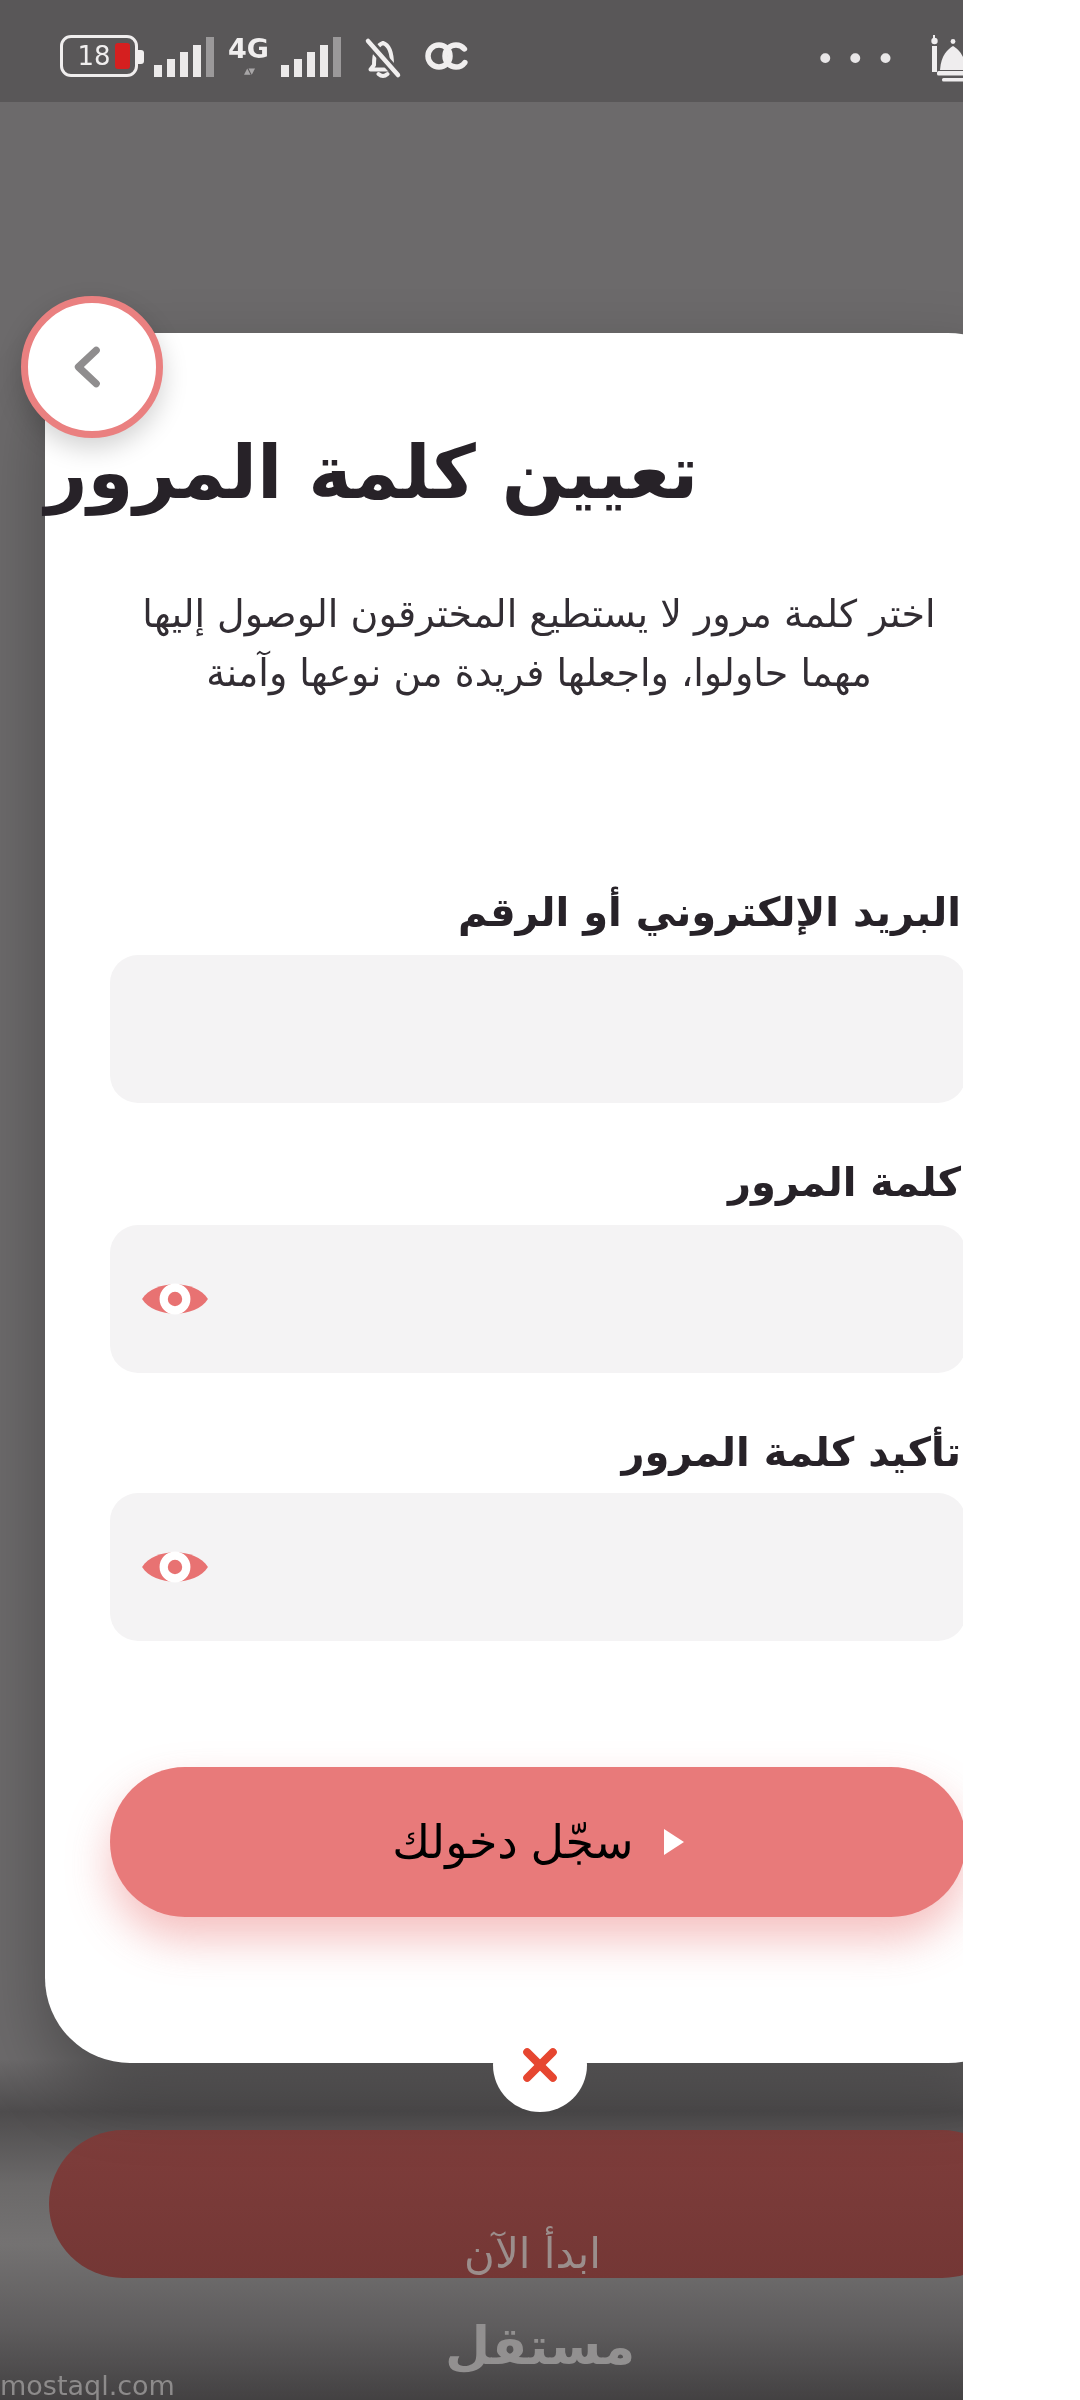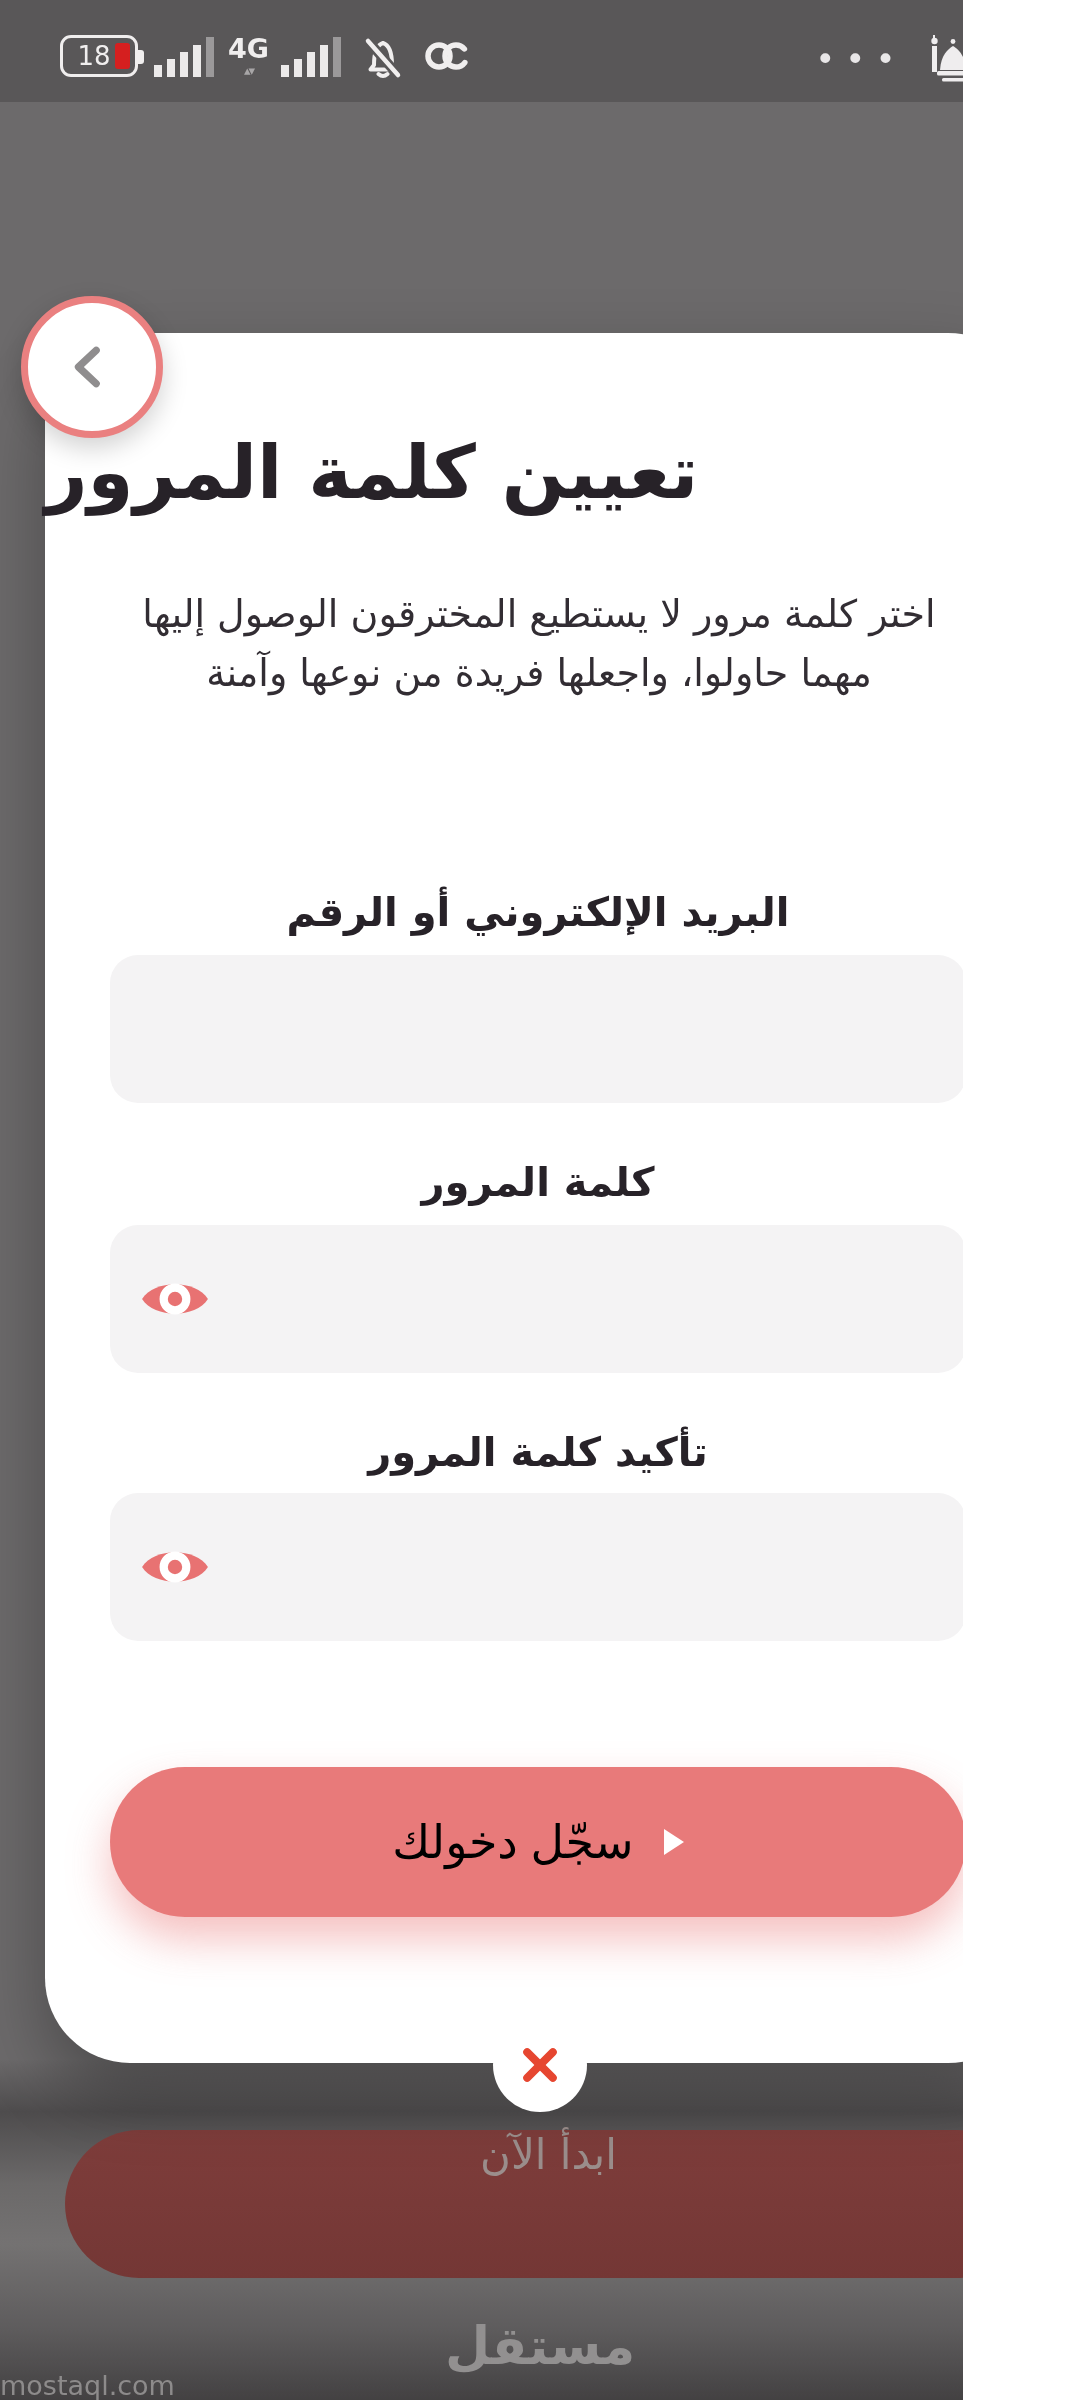--- a/index.html
+++ b/index.html
@@ -31,23 +31,23 @@
   .bars { display:block; }
   .fourg { display:flex; flex-direction:column; align-items:center; line-height:1; margin:0 -4px; }
   .fourg .netlabel { color:#f0eeee; font-size:27px; font-weight:bold; }
   .fourg .updown { color:#a8a6a7; font-size:13px; letter-spacing:-2px; margin-top:2px; }
 
   .dots { color:#e9e7e8; font-size:34px; letter-spacing:10px; line-height:1; padding-top:6px; }
   .clock { color:#fdba74; font-size:28px; line-height:1; }
 
   
   .bg-cta {
-    position:absolute; left:65px; top:2130px; width:967px; height:148px;
+    position:absolute; left:49px; top:2130px; width:967px; height:148px;
     background:linear-gradient(180deg,#7e3d3b,#743735); border-radius:74px;
-    display:flex; align-items:flex-start; justify-content:center;
+    display:flex; align-items:flex-end; justify-content:center;
   }
   .bg-cta span { color:#9b8e8c; font-size:42px; }
   .watermark-title { position:absolute; left:0; top:2292px; width:1080px; text-align:center;
     color:#929090; font-size:52px; font-weight:bold;margin-top:24px; }
   .watermark-domain { position:absolute; left:0; top:2340px; width:1080px; text-align:left;
     color:#8d8b8b; font-size:27px;margin-top:30px; }
   .edge-frag { position:absolute; color:#3e3c3d; font-size:62px; line-height:1; }
   .edge-frag.f1 { left:1032px; top:1466px; }
   .edge-frag.f2 { left:1030px; top:1572px; }
 
@@ -59,21 +59,21 @@
   }
   .card-title {
     position:absolute; top:96px; left:0; width:100%; text-align:left;
     color:#272228; font-size:74px; font-weight:bold;
   }
   .card-subtitle {
     position:absolute; top:252px; right:84px; width:820px; text-align:center;
     color:#322d33; font-size:38px; line-height:1.55;
   }
   .field-label {
-    position:absolute; right:72px; width:846px; text-align:center;
+    position:absolute; right:72px; width:846px; text-align:right;
     color:#272228; font-size:40px; font-weight:bold;
   }
   .lbl-1 { top:556px; } .lbl-2 { top:826px; } .lbl-3 { top:1096px; }
 
   .field {
     position:absolute; right:67px; width:856px; height:148px;
     background:#f4f3f4; border-radius:28px;
   }
   .fld-1 { top:622px; } .fld-2 { top:892px; } .fld-3 { top:1160px; }
   .field input {

